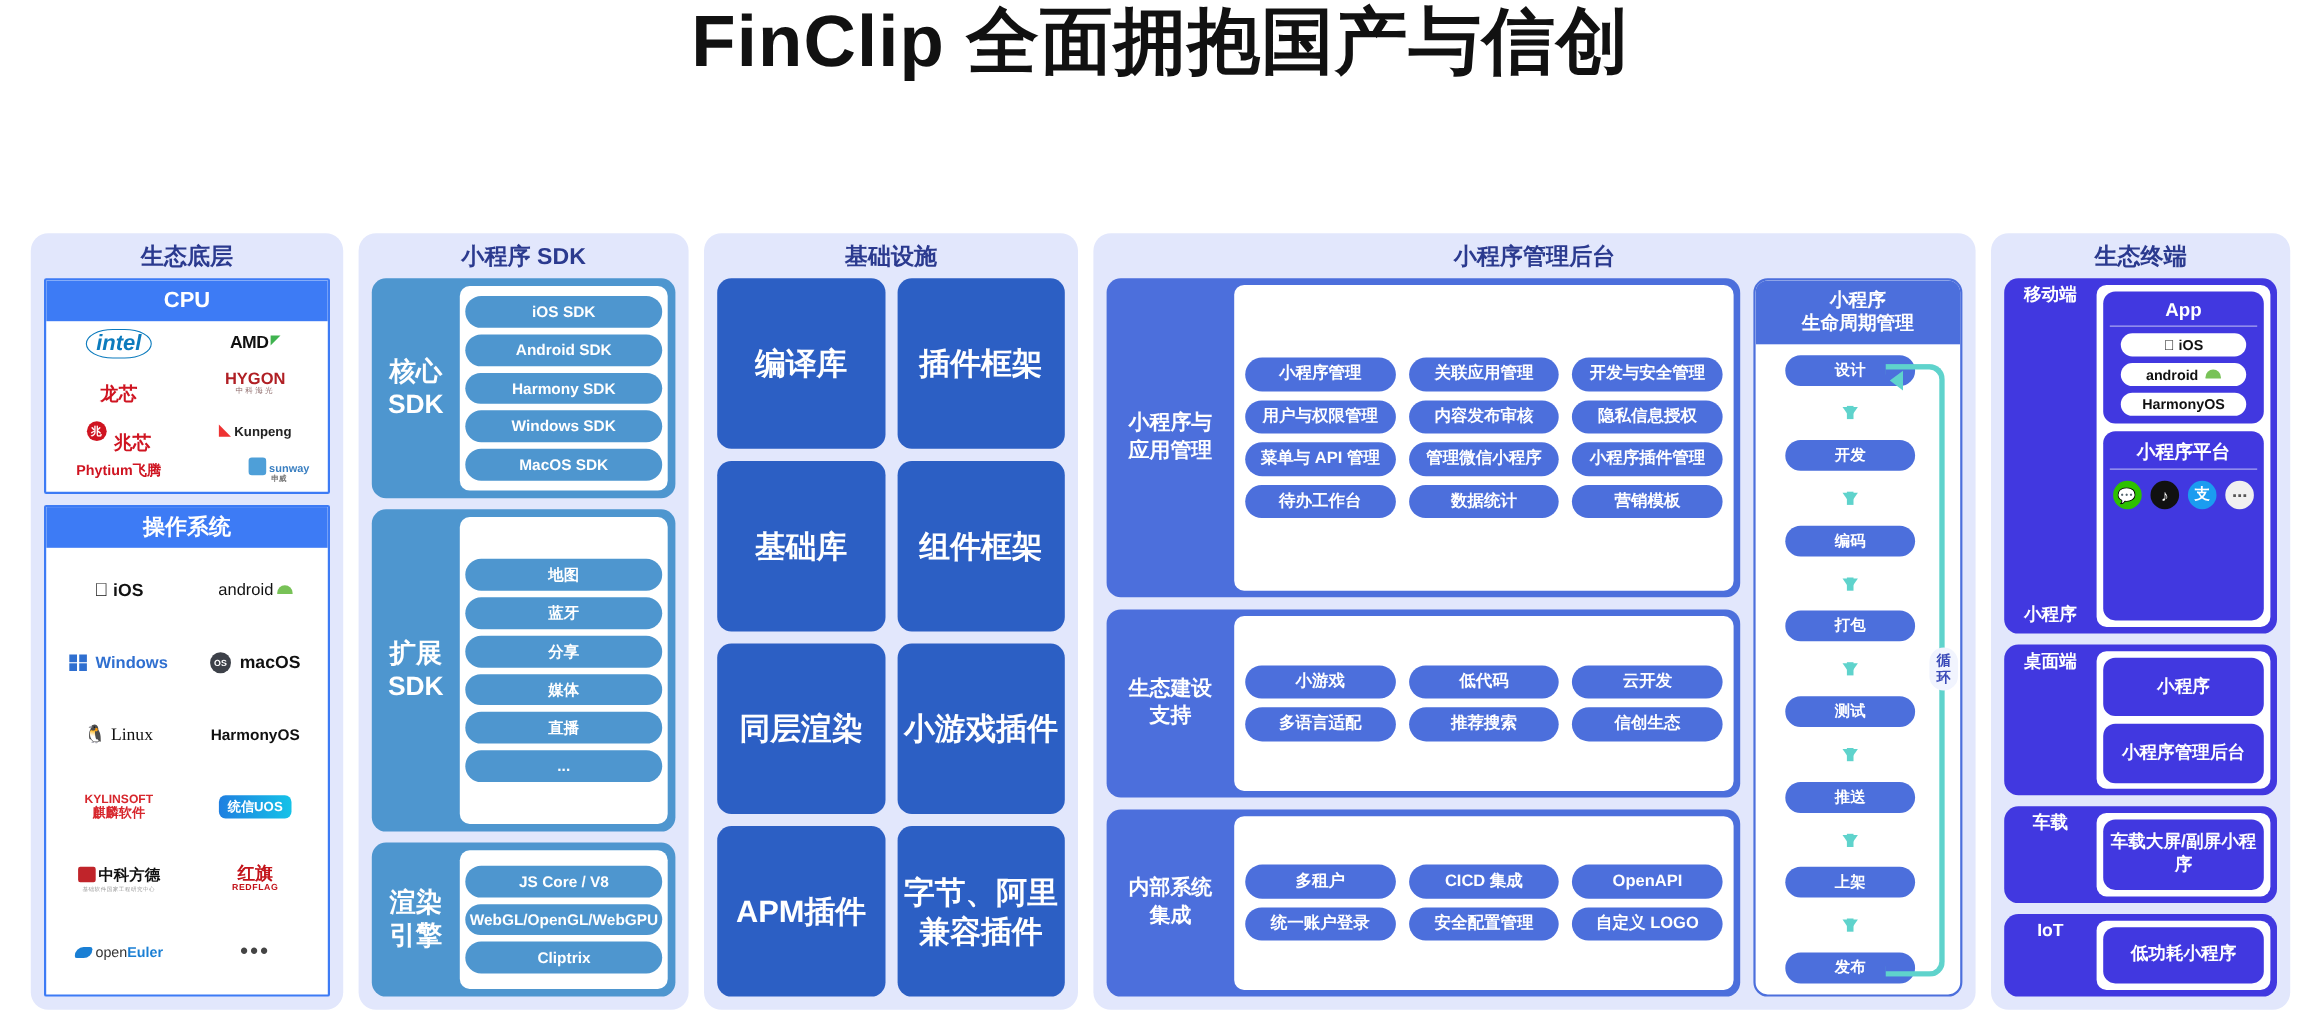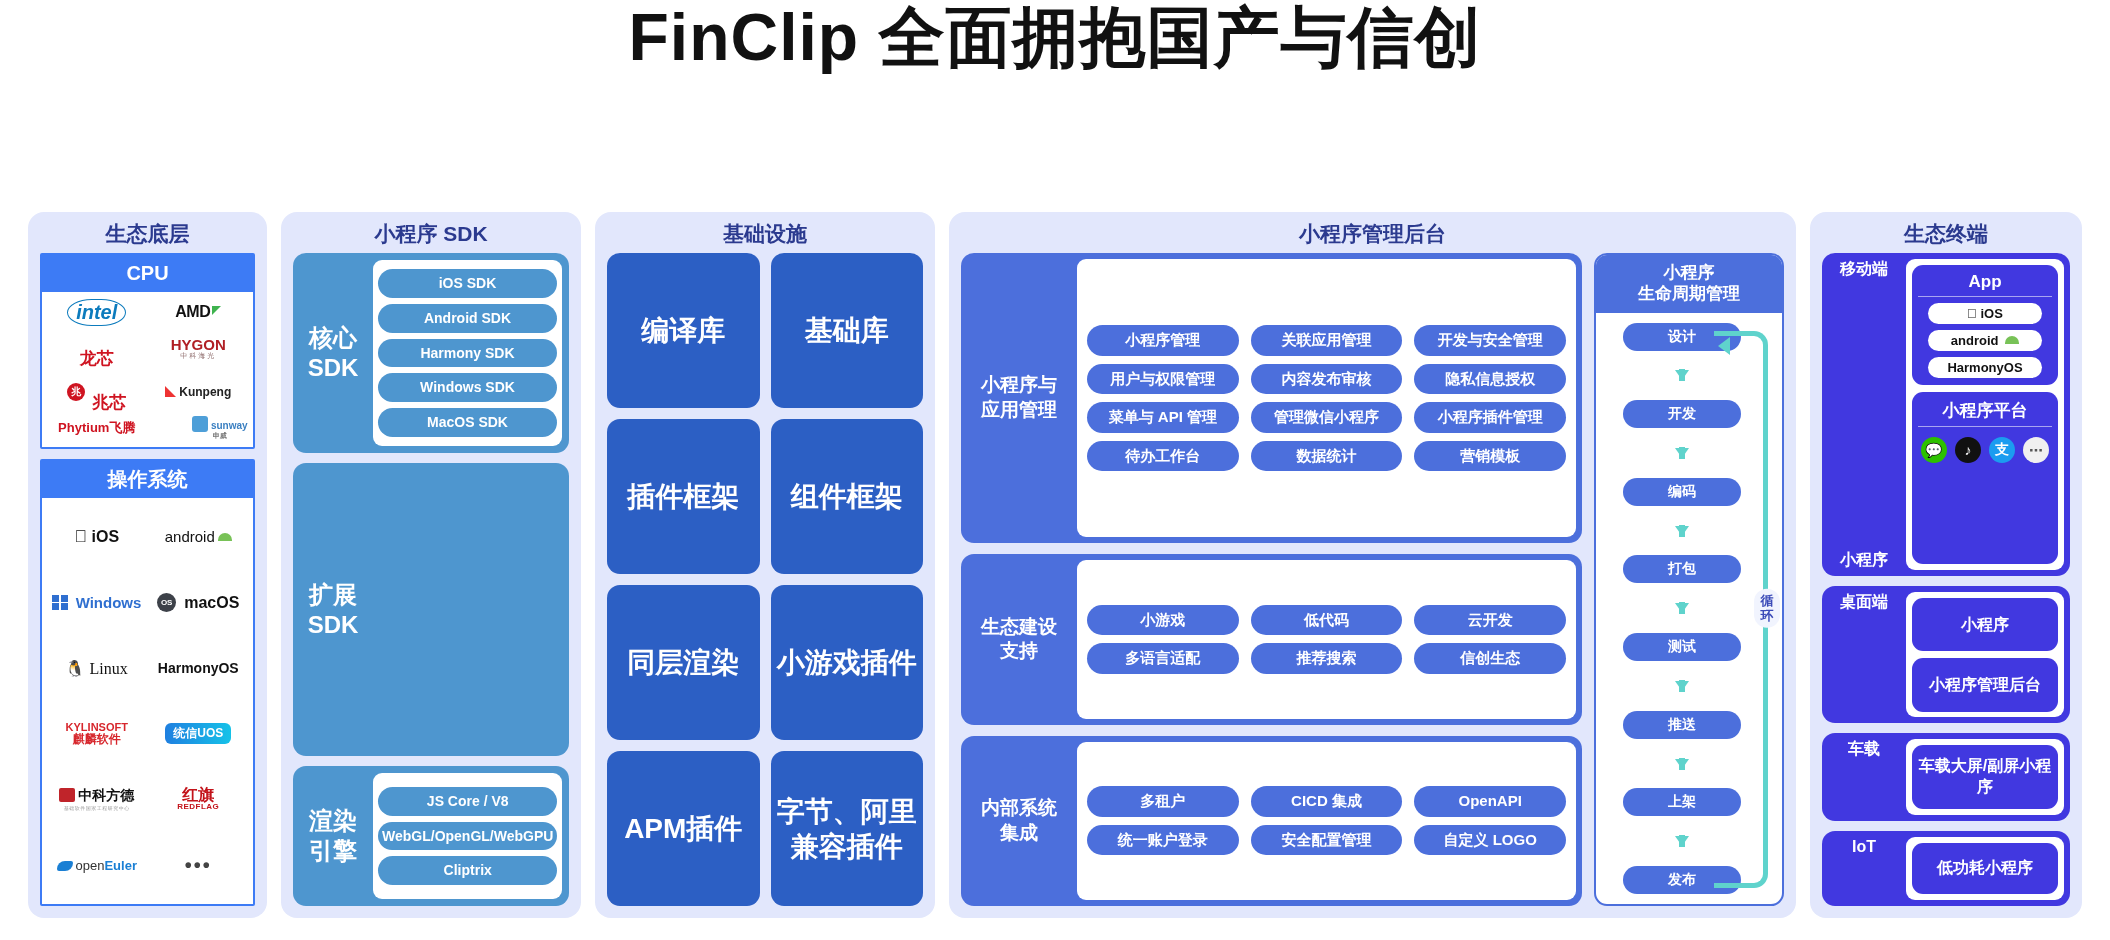--- a/index.html
+++ b/index.html
@@ -41,21 +41,21 @@
   .col-title {
     text-align: center;
     font-size: 21px;
     font-weight: bold;
     color: #2b3a8f;
     margin-bottom: 8px;
     line-height: 1.1;
     white-space: nowrap;
   }
 
-  .col-eco      { width: 239px; }
+  .col-eco      { width: 284px; }
   .col-sdk      { width: 300px; }
   .col-infra    { width: 340px; }
   .col-admin    { flex: 1 1 auto; }
   .col-terminal { width: 272px; }
 
   
   .card-white {
     background: #ffffff;
     border-radius: 2px;
     border: 2px solid #3d7bf5;
@@ -457,41 +457,49 @@
           <div class="pill-sdk">Windows SDK</div>
           <div class="pill-sdk">MacOS SDK</div>
         </div>
       </div>
 
       <div class="sdk-group" style="flex:1 1 auto;">
         <div class="sdk-label">
           <span>扩展</span>
           <span>SDK</span>
         </div>
+        <div class="sdk-pills">
+          <div class="pill-sdk">地图</div>
+          <div class="pill-sdk">蓝牙</div>
+          <div class="pill-sdk">分享</div>
+          <div class="pill-sdk">媒体</div>
+          <div class="pill-sdk">直播</div>
+          <div class="pill-sdk">...</div>
+        </div>
       </div>
 
       <div class="sdk-group" style="flex:0 0 140px;">
         <div class="sdk-label">
           <span>渲染</span>
           <span>引擎</span>
         </div>
         <div class="sdk-pills">
           <div class="pill-sdk">JS Core / V8</div>
           <div class="pill-sdk">WebGL/OpenGL/WebGPU</div>
           <div class="pill-sdk">Cliptrix</div>
         </div>
       </div>
     </div>
 
     <div class="col col-infra">
       <div class="col-title">基础设施</div>
       <div class="infra-grid">
         <div class="infra-box">编译库</div>
+        <div class="infra-box">插件框架</div>
         <div class="infra-box">基础库</div>
-        <div class="infra-box">插件框架</div>
         <div class="infra-box">组件框架</div>
         <div class="infra-box">同层渲染</div>
         <div class="infra-box">小游戏插件</div>
         <div class="infra-box">APM插件</div>
         <div class="infra-box">字节、阿里兼容插件</div>
       </div>
     </div>
 
     <div class="col col-admin">
       <div class="col-title">小程序管理后台</div>

